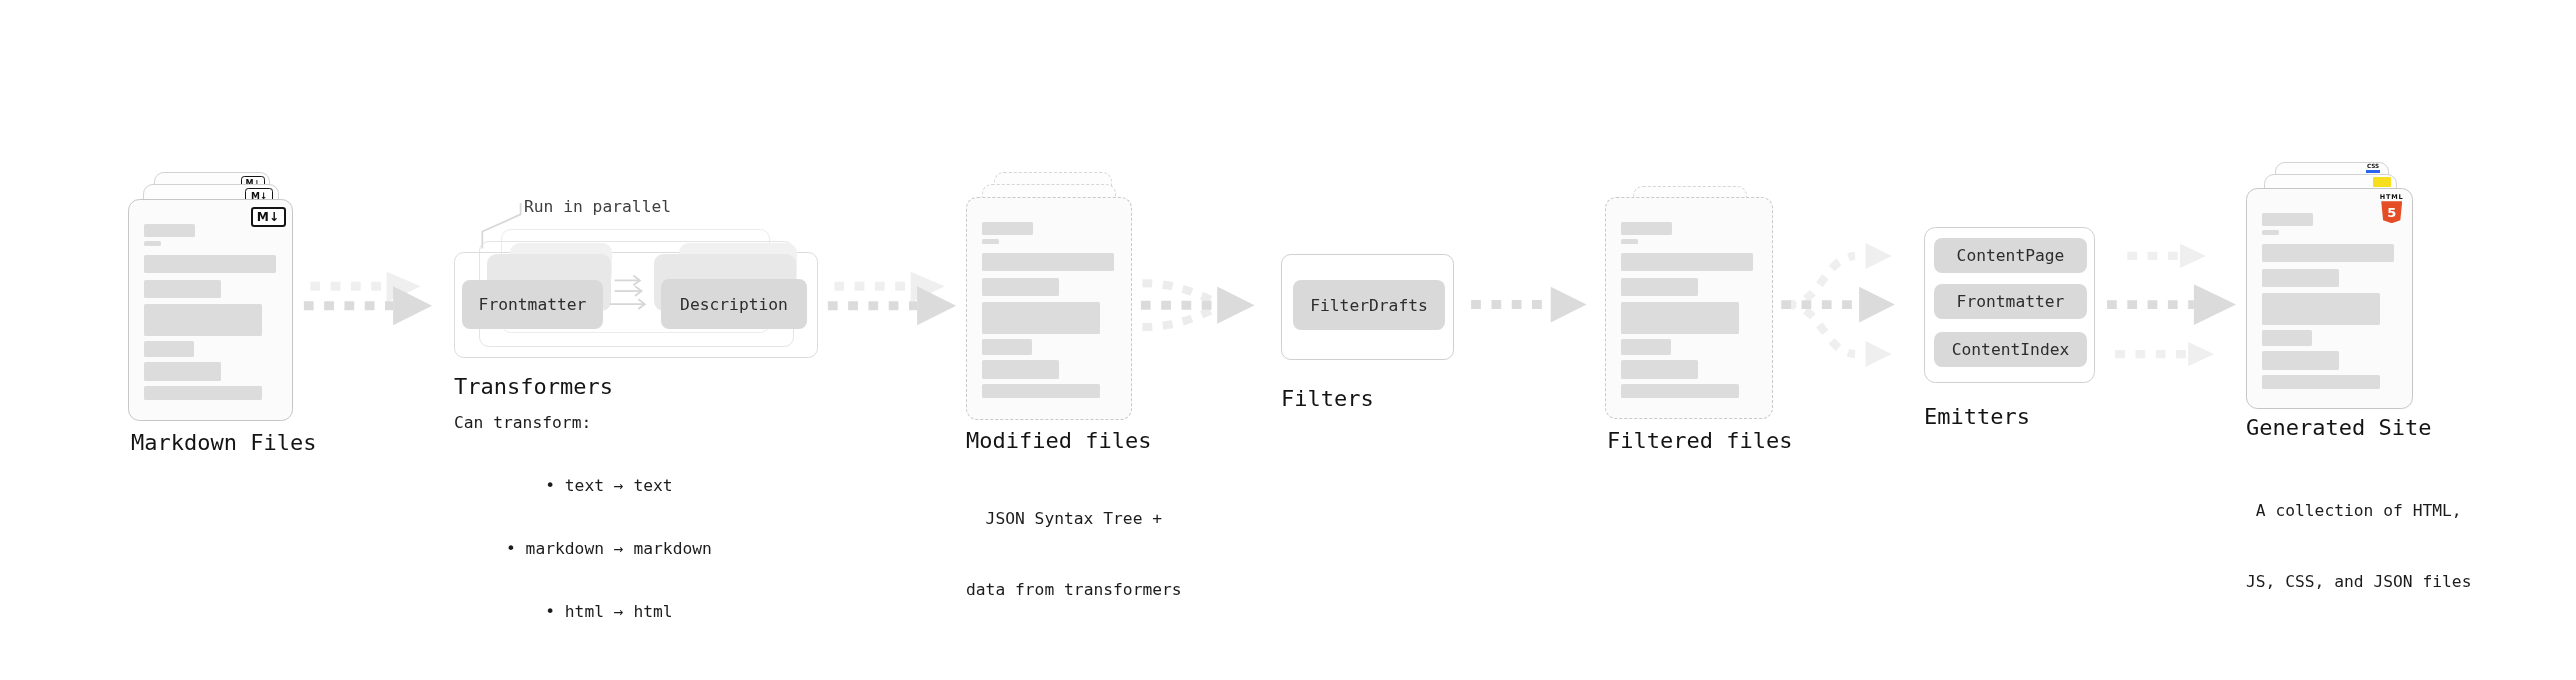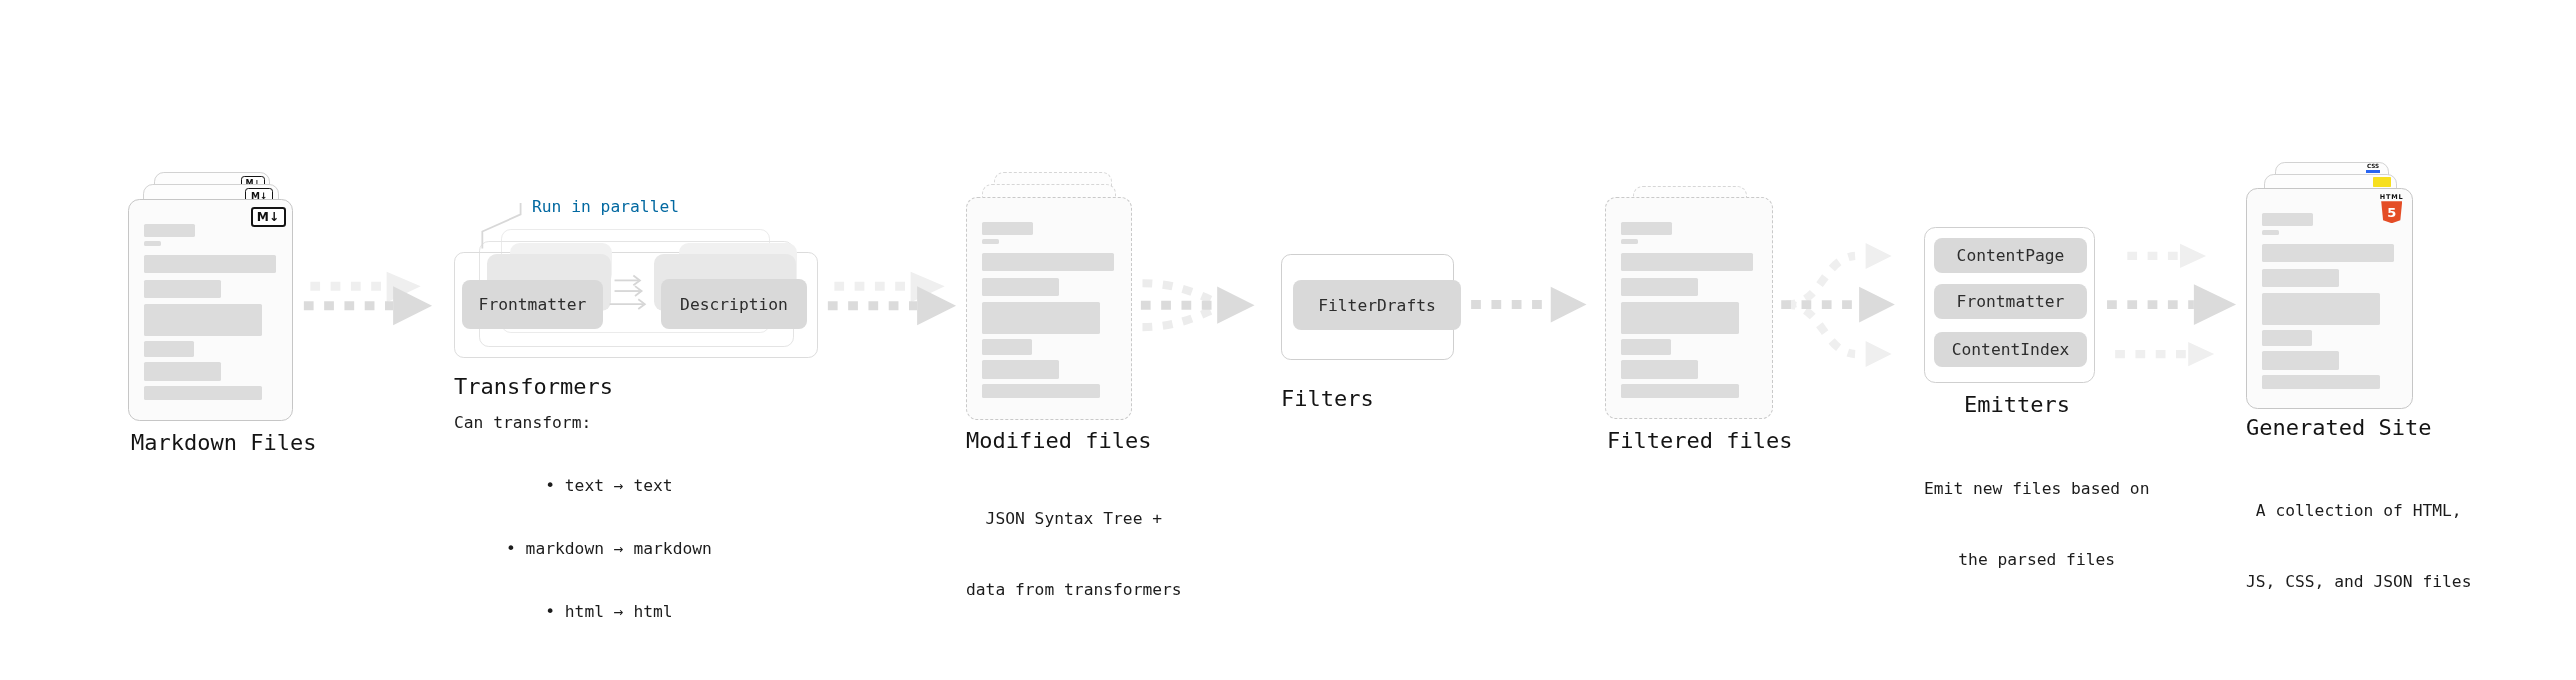--- a/index.html
+++ b/index.html
@@ -9,21 +9,21 @@
   .card{background:#fbfbfb;border:1.6px solid #c6c6c6;border-radius:11.4px;}
   .card.back{background:#fdfdfd;border-color:#d2d2d2;border-radius:9.8px;}
   .dashedb{border-style:dashed;border-color:#c9c9c9;}
   .dashedb.back{border-color:#d6d6d6;}
   .obox{border:1.6px solid #dcdcdc;border-radius:9.8px;background:transparent;}
   .pill{background:#d9d9d9;border-radius:8.1px;display:flex;align-items:center;justify-content:center;
         font-size:16.3px;color:#2d2d2d;white-space:pre;}
   .echo{border-radius:9.8px;}
   .stage-label{font-size:22px;color:#141414;white-space:pre;}
   .stage-desc{font-size:16.3px;line-height:23.6px;color:#1c1c1c;white-space:pre;text-align:center;}
-  .note{font-size:16.3px;color:#0369a1;white-space:pre;margin-left:8px;}
+  .note{font-size:16.3px;color:#404040;white-space:pre;}
   .bars{position:absolute;left:15.4px;top:24.4px;}
   .bars i{display:block;background:#dcdcdc;border-radius:1.6px;}
   .bars i:nth-child(1){width:51px;height:12.2px;margin-bottom:4.1px;}
   .bars i:nth-child(2){width:17px;height:5.7px;margin-bottom:9px;}
   .bars i:nth-child(3){width:132px;height:18px;margin-bottom:6.5px;}
   .bars i:nth-child(4){width:77px;height:18px;margin-bottom:6.5px;}
   .bars i:nth-child(5){width:118px;height:32px;margin-bottom:4.9px;}
   .bars i:nth-child(6){width:50px;height:15.4px;margin-bottom:4.9px;}
   .bars i:nth-child(7){width:77px;height:19.5px;margin-bottom:4.9px;}
   .bars i:nth-child(8){width:118px;height:14px;}
@@ -140,21 +140,21 @@
   </div>
 
   <svg class="abs" style="left:1136px;top:267px;" width="134" height="78" viewBox="0 0 165 96">
     <path d="M8 20 C45 20 70 30 98 43" fill="none" stroke="#ececec" stroke-width="10" stroke-dasharray="12 13"></path>
     <path d="M8 74 C45 74 70 64 98 51" fill="none" stroke="#ececec" stroke-width="10" stroke-dasharray="12 13"></path>
     <line x1="6" y1="47" x2="100" y2="47" stroke="#dbdbdb" stroke-width="11" stroke-dasharray="12 13"></line>
     <polygon points="100,24 146,47 100,70" fill="#dbdbdb"></polygon>
   </svg>
 
   <div class="abs obox" style="left:1281px;top:254px;width:173px;height:106px;border-color:#cfcfcf;"></div>
-  <div class="abs pill" style="left:1293px;top:280px;width:168px;height:50px;">FilterDrafts</div>
+  <div class="abs pill" style="left:1293px;top:280px;width:152px;height:50px;">FilterDrafts</div>
   <div class="abs stage-label" style="left:1281px;top:386px;">Filters</div>
 
   <svg class="abs" style="left:1463px;top:280px;" width="130" height="49" viewBox="0 0 160 60">
     <line x1="10" y1="30" x2="108" y2="30" stroke="#dbdbdb" stroke-width="11" stroke-dasharray="12 13"></line>
     <polygon points="108,8 152,30 108,52" fill="#dbdbdb"></polygon>
   </svg>
 
   <div class="abs card back dashedb back" style="left:1633px;top:186px;width:114px;height:45px;"></div>
   <div class="abs card dashedb" style="left:1605px;top:197px;width:168px;height:222px;">
     <div class="bars">
@@ -176,25 +176,21 @@
     <path d="M10 87 C55 87 55 145 95 148" fill="none" stroke="#efefef" stroke-width="10" stroke-dasharray="12 13"></path>
     <polygon points="108,132 140,148 108,164" fill="#efefef"></polygon>
     <line x1="4" y1="87" x2="100" y2="87" stroke="#dbdbdb" stroke-width="11" stroke-dasharray="12 13"></line>
     <polygon points="100,65 144,87 100,109" fill="#dbdbdb"></polygon>
   </svg>
 
   <div class="abs obox" style="left:1924px;top:227px;width:171px;height:156px;border-color:#cfcfcf;border-radius:11.4px;"></div>
   <div class="abs pill" style="left:1934px;top:238px;width:153px;height:35px;">ContentPage</div>
   <div class="abs pill" style="left:1934px;top:284px;width:153px;height:35px;">Frontmatter</div>
   <div class="abs pill" style="left:1934px;top:332px;width:153px;height:35px;">ContentIndex</div>
-  <div class="abs stage-label" style="left:1924px;top:392px;margin-left:40px;">Emitters</div>
-  <div class="abs stage-desc" style="left:1924px;top:430px;">
-    <div>Emit new files based on</div>
-    <div>the parsed files</div>
-  </div>
+  <div class="abs stage-label" style="left:1924px;top:404px;">Emitters</div>
 
   <svg class="abs" style="left:2103px;top:234px;" width="142" height="142" viewBox="0 0 175 175">
     <line x1="30" y1="27" x2="95" y2="27" stroke="#efefef" stroke-width="10" stroke-dasharray="12 13"></line>
     <polygon points="95,12 127,27 95,42" fill="#efefef"></polygon>
     <line x1="5" y1="87" x2="112" y2="87" stroke="#dbdbdb" stroke-width="11" stroke-dasharray="12 13"></line>
     <polygon points="112,62 164,87 112,112" fill="#dbdbdb"></polygon>
     <line x1="15" y1="148" x2="105" y2="148" stroke="#efefef" stroke-width="10" stroke-dasharray="12 13"></line>
     <polygon points="105,133 137,148 105,163" fill="#efefef"></polygon>
   </svg>
 

